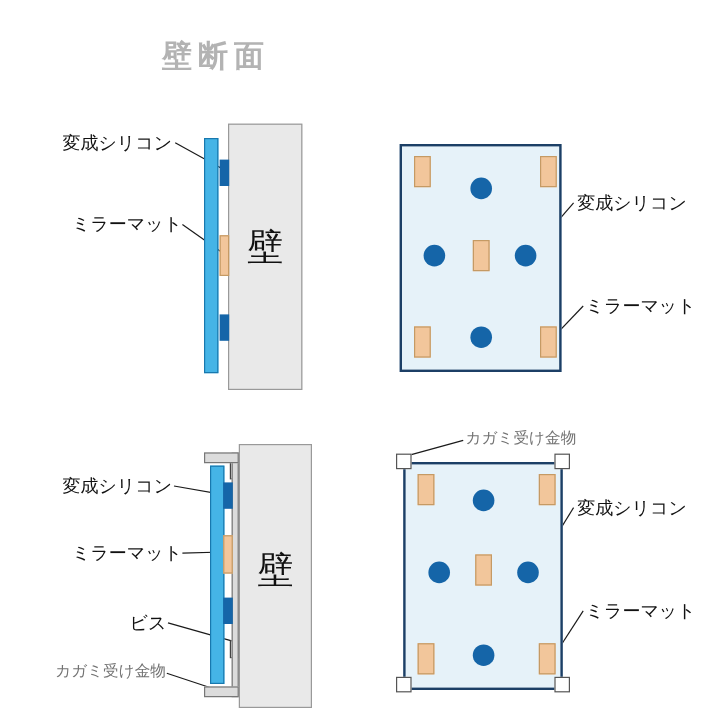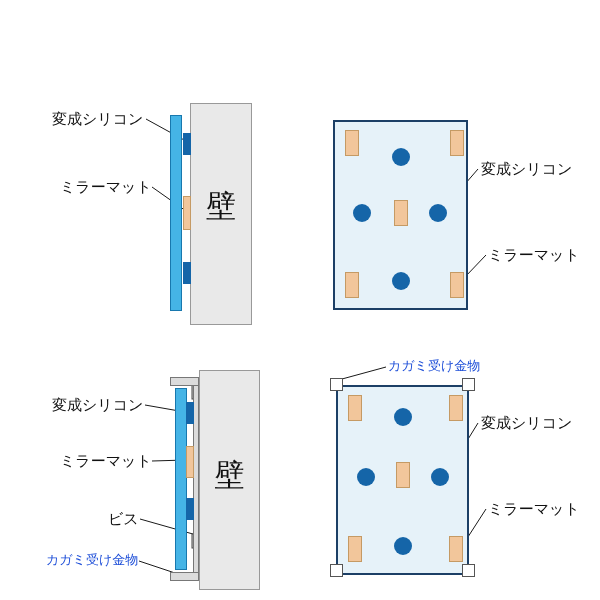--- a/index.html
+++ b/index.html
@@ -2,21 +2,21 @@
 <html><head>
 <meta charset="utf-8">
 <style>
   * { margin:0; padding:0; box-sizing:border-box; }
   html,body { background:#ffffff; }
   body { font-family:"DejaVu Sans","Liberation Sans",sans-serif; }
   .canvas { position:relative; width:600px; height:600px; background:#fff; overflow:hidden; }
   .abs { position:absolute; }
   .title { font-size:25px; font-weight:bold; color:#b3b3b3; letter-spacing:5px; text-align:center; }
   .lbl { font-size:15px; color:#111; white-space:nowrap; line-height:18px; }
-  .lbl-sm { font-size:13px; color:#1d4ed8; white-space:nowrap; line-height:16px; }
+  .lbl-sm { font-size:13px; color:#737373; white-space:nowrap; line-height:16px; }
   .wall { background:#e9e9e9; border:1px solid #999; }
   .wall-text { font-size:30px; color:#111; text-align:center; font-weight:500; }
   .strip { background:#45b4e6; border:1px solid #1878ae; }
   .sq { background:#1565a8; }
   .mat { background:#f2c69b; border:1px solid #c59a64; }
   .panel-rect { background:#e6f2f9; border:2px solid #1c3f66; }
   .dot { background:#1565a8; border-radius:50%; }
   .tan { background:#f2c69b; border:1px solid #c59a64; }
   .corner { background:#ffffff; border:1.5px solid #555; }
   .bracket { background:#dcdcdc; border:1px solid #777; }
@@ -50,20 +50,21 @@
       <path d="M206,387.2 L206,396.8 M213,388 L213,396 M220,388.7 L220,395.3 M227,389.4 L227,394.6 M234,390.1 L234,393.9" stroke="#444" stroke-width="0.8"></path>
     </g>
 
     <g transform="translate(0,149)">
       <rect x="192" y="385" width="7" height="14" fill="#cfcfcf" stroke="#444" stroke-width="1"></rect>
       <polygon points="199,386.5 252,392 199,397.5" fill="#ececec" stroke="#444" stroke-width="1"></polygon>
       <path d="M206,387.2 L206,396.8 M213,388 L213,396 M220,388.7 L220,395.3 M227,389.4 L227,394.6 M234,390.1 L234,393.9" stroke="#444" stroke-width="0.8"></path>
     </g>
   </svg>
 
+  <div class="abs title" style="left:100px; top:30px; width:160px;">壁断面</div>
 
   <div class="abs wall" style="left:190px; top:103px; width:62px; height:222px;"></div>
   <div class="abs wall-text" style="left:190px; top:186px; width:62px;">壁</div>
   <div class="abs strip" style="left:170px; top:115px; width:12px; height:196px;"></div>
   <div class="abs sq" style="left:183px; top:133px; width:8px; height:22px;"></div>
   <div class="abs mat" style="left:183px; top:196px; width:8px; height:34px;"></div>
   <div class="abs sq" style="left:183px; top:262px; width:8px; height:22px;"></div>
   <div class="abs lbl" style="left:52px; top:110px;">変成シリコン</div>
   <div class="abs lbl" style="left:60px; top:178px;">ミラーマット</div>
 

